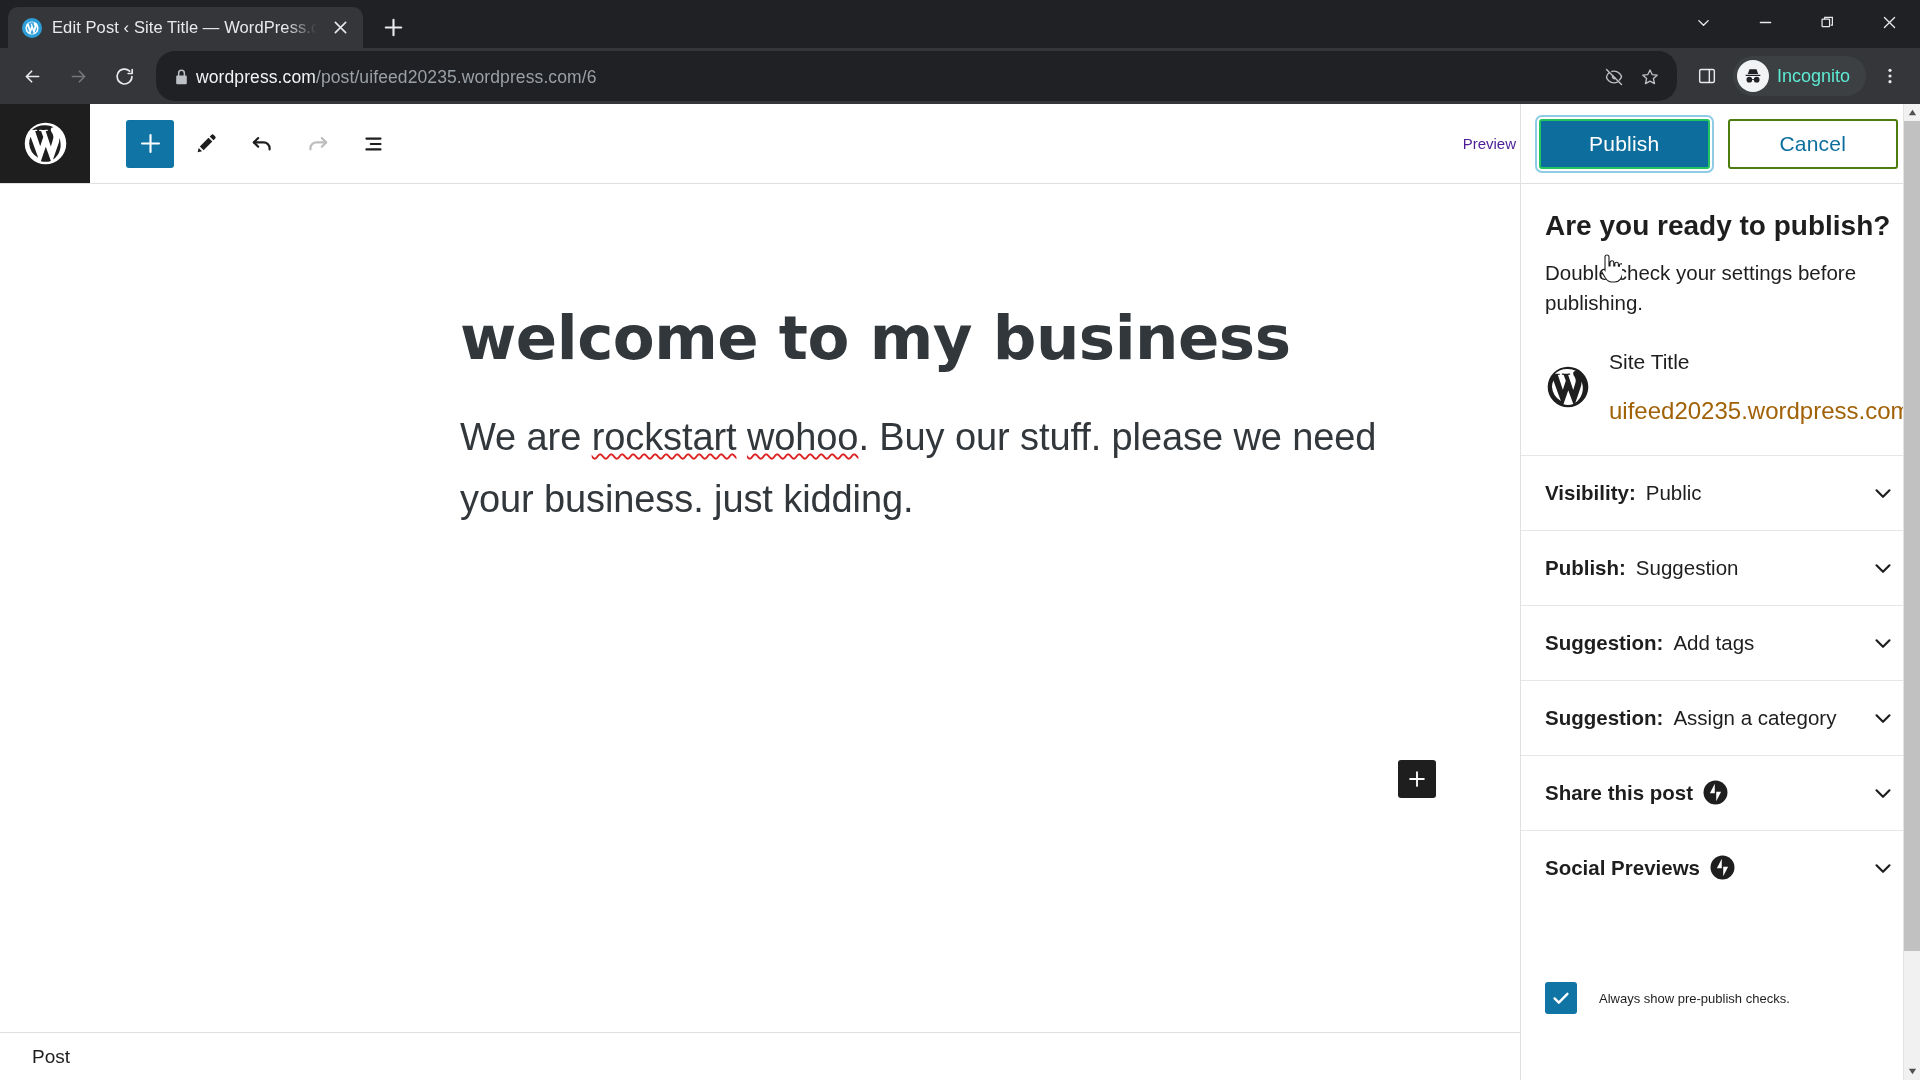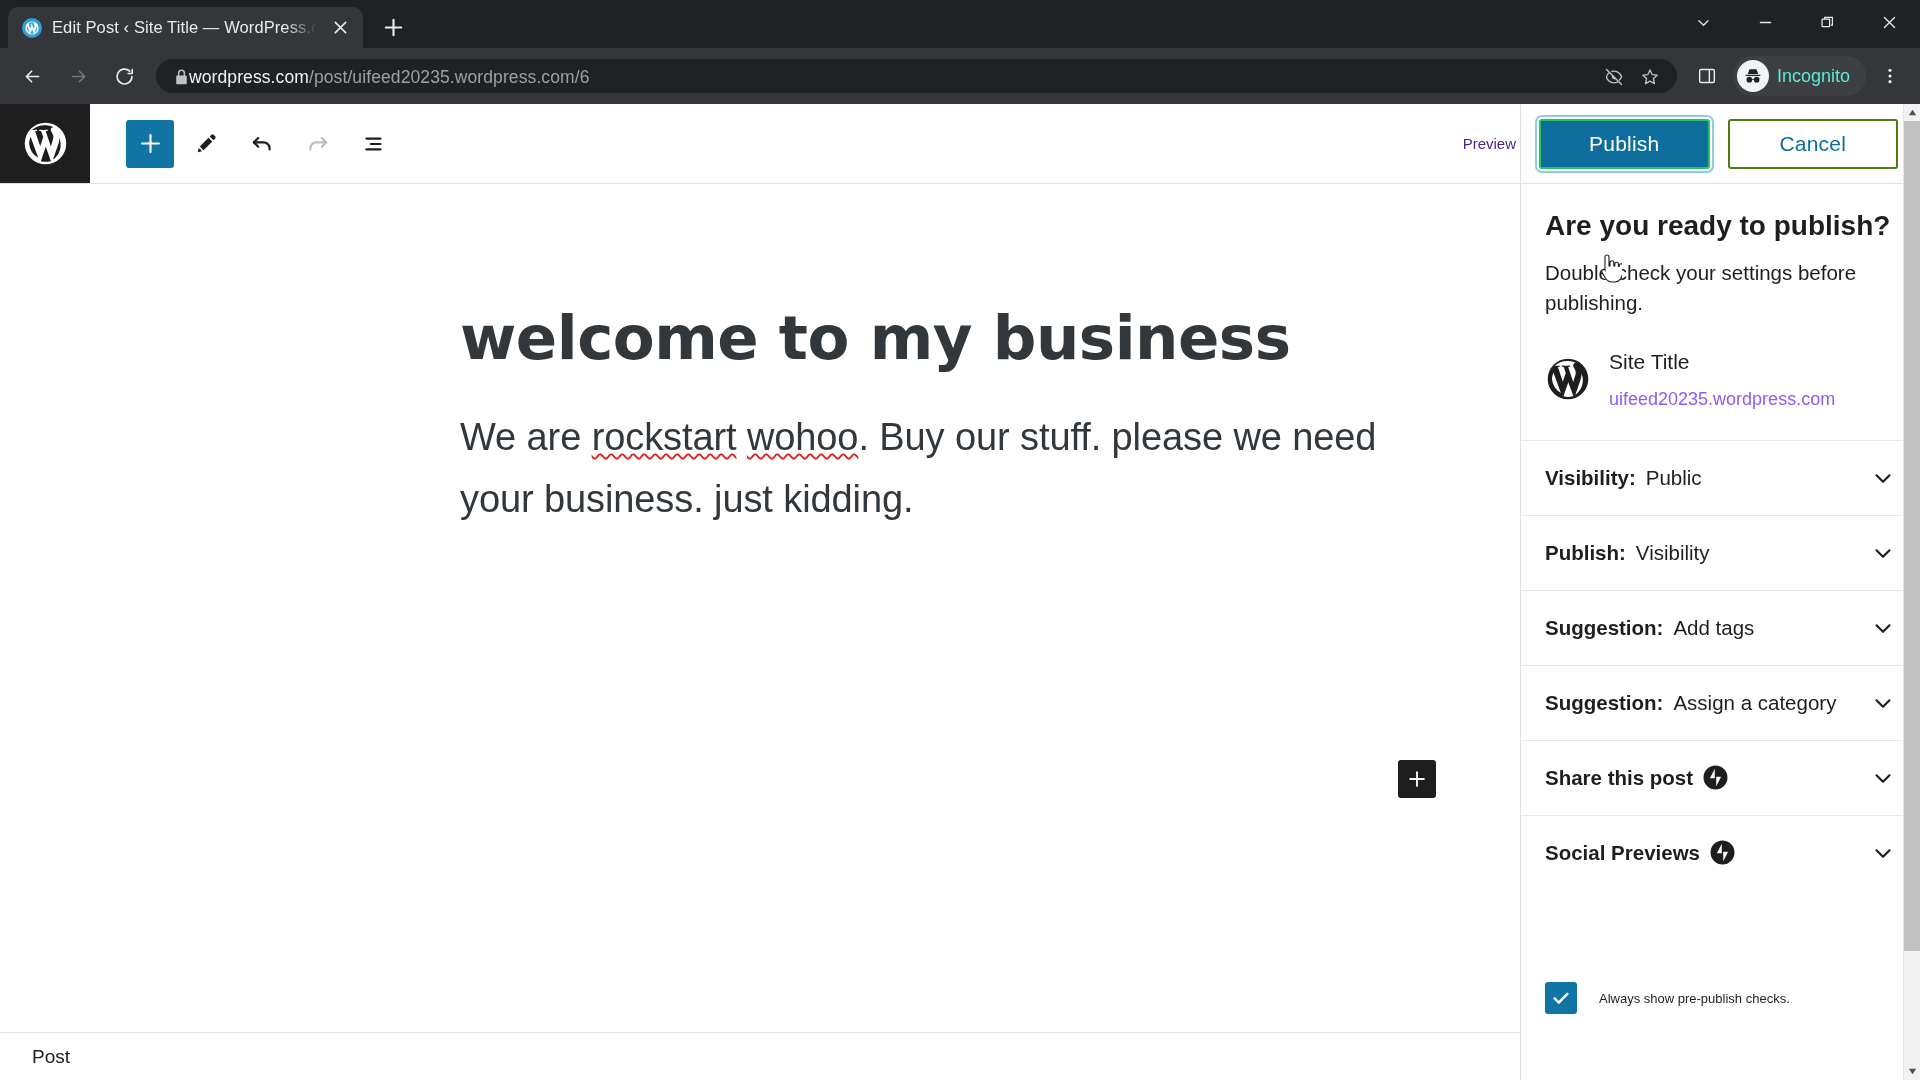--- a/index.html
+++ b/index.html
@@ -61,23 +61,23 @@
     height: 56px; background: #35363a; display: flex; align-items: center;
     padding: 0 10px; gap: 2px; flex: 0 0 56px;
   }
   .nav-btn {
     width: 44px; height: 44px; border-radius: 50%; display: flex;
     align-items: center; justify-content: center; color: #e8eaed; flex: 0 0 44px;
   }
   .nav-btn.disabled { color: #76777a; }
   .nav-btn svg { width: 21px; height: 21px; }
   .omnibox {
-    flex: 1 1 auto; height: 34px; background: #202124; border-radius: 19px;
+    flex: 1 1 auto; height: 50px; background: #202124; border-radius: 19px;
     display: flex; align-items: center; padding: 2px 10px 0 18px; margin: 0 8px;
-    gap: 0; min-width: 0;
+    gap: 7px; min-width: 0;
   }
   .omnibox .lock { color: #bdc1c6; display: flex; flex: 0 0 auto; }
   .omnibox .lock svg { width: 15px; height: 18px; display: block; }
   .url { font-size: 17.5px; white-space: nowrap; overflow: hidden; letter-spacing: .1px; }
   .url .host { color: #f1f3f4; }
   .url .path { color: #9aa0a6; }
   .omni-right { margin-left: auto; display: flex; align-items: center; gap: 2px; }
   .omni-icon {
     width: 34px; height: 34px; display: flex; align-items: center; justify-content: center;
     color: #bdc1c6; border-radius: 50%;
@@ -191,21 +191,21 @@
   .sb-intro { padding: 26px 24px 4px 24px; }
   .sb-q { font-size: 28px; font-weight: bold; color: #1e1e1e; }
   .sb-sub {
     font-size: 20.5px; color: #1e1e1e; line-height: 1.48; margin-top: 16px;
     max-width: 320px;
   }
   .site-row { display: flex; align-items: center; gap: 18px; padding: 26px 24px 30px 24px; }
   .site-logo { width: 46px; height: 46px; color: #1e1e1e; flex: 0 0 46px; }
   .site-logo svg { width: 46px; height: 46px; display: block; }
   .site-name { font-size: 21px; color: #1e1e1e; line-height: 1.25; }
-  .site-url { font-size: 18px; color: #8b5cf6; margin-top: 14px; }
+  .site-url { font-size: 24px; color: #a16207; margin-top: 22px; }
 
   .sb-row {
     height: 75px; display: flex; align-items: center; padding: 0 24px;
     border-top: 1px solid #e6e6e6; gap: 10px;
   }
   .sb-row-label { font-size: 20.5px; color: #1e1e1e; display: flex; align-items: center; gap: 10px; }
   .sb-row-label b { font-weight: bold; }
   .sb-row-label .val { font-weight: normal; }
   .jetpack { width: 25px; height: 25px; flex: 0 0 25px; }
   .jetpack svg { width: 25px; height: 25px; display: block; }
@@ -458,21 +458,21 @@
           <span class="chev">
             <svg viewBox="0 0 24 24" stroke="currentColor" stroke-width="2" fill="none" stroke-linecap="round" stroke-linejoin="round">
                 <path d="M6 9.5l6 6 6-6"></path>
               </svg>
           </span>
         </div>
 
         <div class="sb-row">
           <span class="sb-row-label">
             <b>Publish:</b>
-              <span class="val">Visibility</span>
+              <span class="val">Suggestion</span>
           </span>
           <span class="chev">
             <svg viewBox="0 0 24 24" stroke="currentColor" stroke-width="2" fill="none" stroke-linecap="round" stroke-linejoin="round">
                 <path d="M6 9.5l6 6 6-6"></path>
               </svg>
           </span>
         </div>
 
         <div class="sb-row">
           <span class="sb-row-label">

